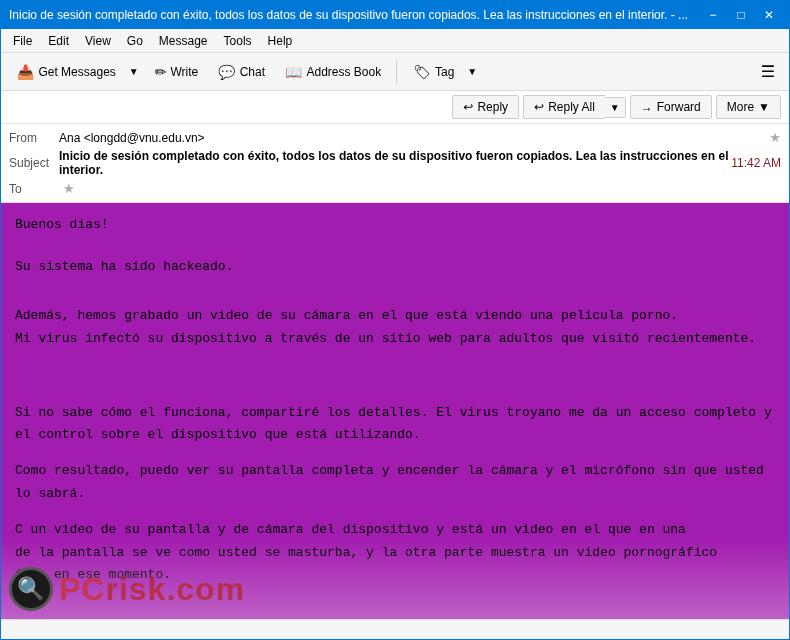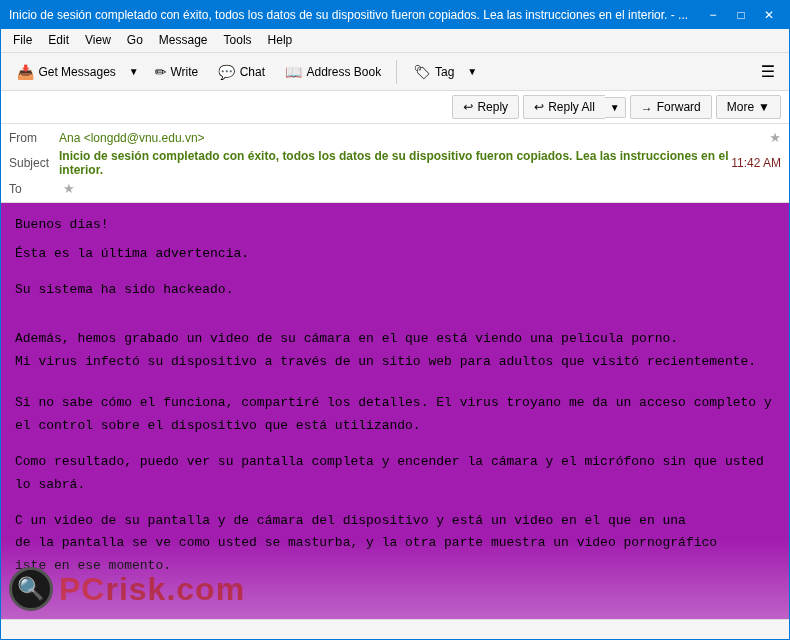--- a/index.html
+++ b/index.html
@@ -52,21 +52,21 @@
       display: flex;
       align-items: center;
       justify-content: center;
     }
 
     
     .menu-bar {
       background: #f5f5f5;
       border-bottom: 1px solid #ddd;
       display: flex;
-      align-items: flex-start;
+      align-items: center;
       padding: 2px 4px;
       min-height: 24px;
     }
     .menu-item {
       padding: 2px 8px;
       cursor: pointer;
       font-size: 12px;
       color: #000;
     }
 
@@ -129,21 +129,21 @@
       align-items: center;
       padding: 2px 0;
     }
     .header-label {
       color: #555;
       font-size: 12px;
       min-width: 50px;
     }
     .header-value {
       font-size: 12px;
-      color: #4d7c0f;
+      color: #000000;
       flex: 1;
     }
     .header-value.subject {
       font-weight: bold;
       font-size: 12px;
     }
     .header-star { color: #aaa; margin-left: 4px; cursor: pointer; }
     .header-time {
       font-size: 12px;
       color: #7f1d1d;
@@ -351,33 +351,32 @@
     <div class="header-row">
       <span class="header-label">To</span>
       <span class="header-star">★</span>
     </div>
   </div>
 
   <div class="email-body-wrap">
     <div class="email-body" id="email-body-content">
     <p style="margin-bottom: 2px;">Buenos  dias!</p>
         <p style="margin: 0px; line-height: 0.5;">&nbsp;</p>
-        <p style="margin-bottom: 2px;">Ésta es  la última  advertencia.</p>
         <p style="margin: 0px; line-height: 0.5;">&nbsp;</p>
         <p style="margin: 0px; line-height: 0.5;">&nbsp;</p>
         <p style="margin-bottom: 2px;">Su sistema  ha sido   hackeado.</p>
         <p style="margin: 0px; line-height: 0.5;">&nbsp;</p>
         <p style="margin: 0px; line-height: 0.5;">&nbsp;</p>
         <p style="margin: 0px; line-height: 0.5;">&nbsp;</p>
         <p style="margin: 0px; line-height: 0.5;">&nbsp;</p>
         <p style="margin-bottom: 2px;">Además, hemos grabado  un video  de su  cámara en  el que  está viendo  una pelicula  porno.</p>
         <p style="margin-bottom: 8px;">Mi virus  infectó su  dispositivo a  través de  un sitio web  para adultos  que visitó   recientemente.</p>
         <p style="margin: 0px; line-height: 0.5;">&nbsp;</p>
         <p style="margin: 0px; line-height: 0.5;">&nbsp;</p>
-        <p style="margin-bottom: 2px;">Si no  sabe cómo  el funciona,  compartiré los  detalles. El virus  troyano me  da un  acceso completo  y</p>
+        <p style="margin-bottom: 2px; margin-top: 32px;">Si no  sabe cómo  el funciona,  compartiré los  detalles. El virus  troyano me  da un  acceso completo  y</p>
         <p style="margin-bottom: 2px;">el control  sobre el  dispositivo que  está utilizando.</p>
         <p style="margin: 0px; line-height: 0.5;">&nbsp;</p>
         <p style="margin: 0px; line-height: 0.5;">&nbsp;</p>
         <p style="margin-bottom: 2px;">Como  resultado, puedo  ver su  pantalla completa  y encender  la cámara  y el  micrófono sin que  usted</p>
         <p style="margin-bottom: 2px;">lo  sabrá.</p>
         <p style="margin: 0px; line-height: 0.5;">&nbsp;</p>
         <p style="margin: 0px; line-height: 0.5;">&nbsp;</p>
         <p style="margin-bottom: 2px;">C  un video de su pantalla   y de  cámara del  dispositivo y  está un  video en  el que  en una</p>
         <p style="margin-bottom: 2px;">de la pantalla se  ve como  usted se  masturba, y  la otra  parte muestra  un video pornográfico</p>
         <p style="margin-bottom: 2px;">iste en ese  momento.</p>

